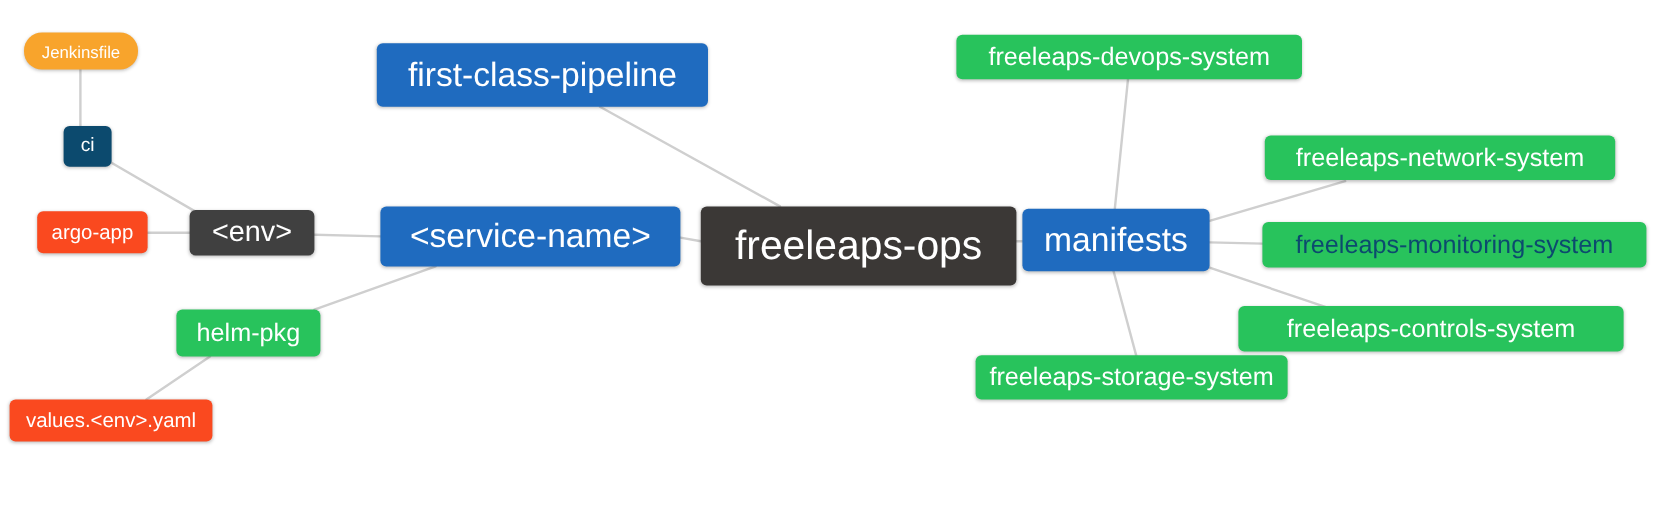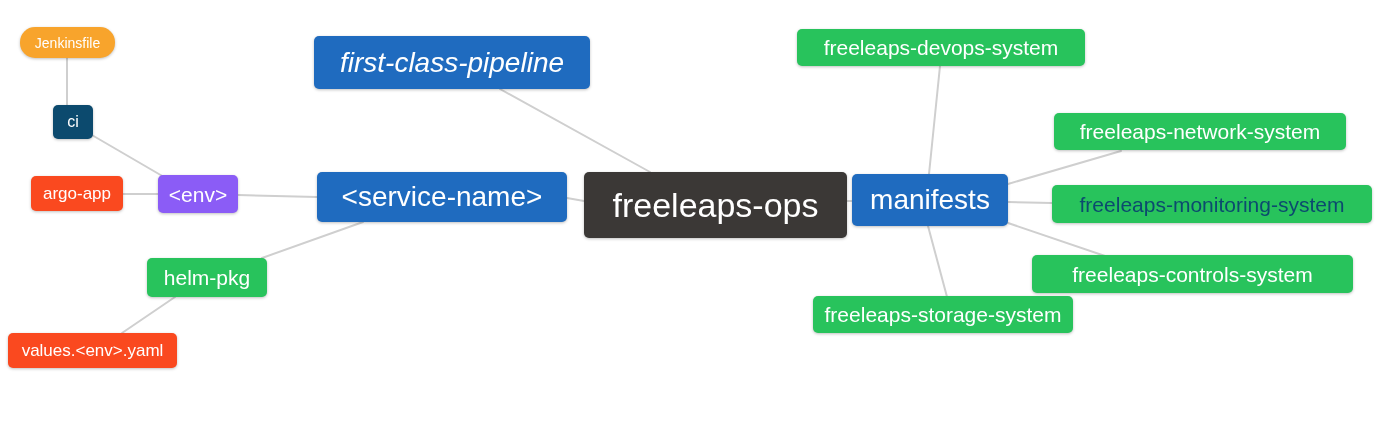--- a/index.html
+++ b/index.html
@@ -54,30 +54,30 @@
       <line x1="929" y1="174" x2="940" y2="66" stroke="#cfcfcf" stroke-width="2" stroke-linecap="round"></line>
       <line x1="1008" y1="184" x2="1121" y2="151" stroke="#cfcfcf" stroke-width="2" stroke-linecap="round"></line>
       <line x1="1008" y1="202" x2="1052" y2="203" stroke="#cfcfcf" stroke-width="2" stroke-linecap="round"></line>
       <line x1="1008" y1="223" x2="1105" y2="256" stroke="#cfcfcf" stroke-width="2" stroke-linecap="round"></line>
       <line x1="928" y1="226" x2="950" y2="308" stroke="#cfcfcf" stroke-width="2" stroke-linecap="round"></line>
     </svg>
   <div id="nodes">
       <div class="node" style="left: 584px; top: 172px; width: 263px; height: 66px; background: rgb(59, 56, 54); font-size: 34px; color: rgb(255, 255, 255);">
         <span>freeleaps-ops</span>
       </div>
-      <div class="node" style="left: 314px; top: 36px; width: 276px; height: 53px; background: rgb(31, 107, 191); font-size: 28px; color: rgb(255, 255, 255); font-style: italic;">
+      <div class="node" style="left: 314px; top: 36px; width: 276px; height: 53px; background: rgb(31, 107, 191); font-size: 28px; color: rgb(255, 255, 255);">
         <span>first-class-pipeline</span>
       </div>
       <div class="node" style="left: 317px; top: 172px; width: 250px; height: 50px; background: rgb(31, 107, 191); font-size: 28px; color: rgb(255, 255, 255); align-items: center;">
         <span>&lt;service-name&gt;</span>
       </div>
       <div class="node" style="left: 852px; top: 174px; width: 156px; height: 52px; background: rgb(31, 107, 191); font-size: 28px; color: rgb(255, 255, 255);">
         <span>manifests</span>
       </div>
-      <div class="node" style="left: 158px; top: 175px; width: 80px; height: 38px; background: #8b5cf6; font-size: 21px; color: rgb(255, 255, 255);">
+      <div class="node" style="left: 158px; top: 175px; width: 104px; height: 38px; background: #404040; font-size: 24px; color: rgb(255, 255, 255);">
         <span>&lt;env&gt;</span>
       </div>
       <div class="node" style="left: 147px; top: 258px; width: 120px; height: 39px; background: rgb(40, 195, 92); font-size: 21px; color: rgb(255, 255, 255);">
         <span>helm-pkg</span>
       </div>
       <div class="node" style="left: 53px; top: 105px; width: 40px; height: 34px; background: #0c4a6e; font-size: 16px; color: rgb(255, 255, 255);">
         <span>ci</span>
       </div>
       <div class="node" style="left: 31px; top: 176px; width: 92px; height: 35px; background: rgb(250, 73, 31); font-size: 17px; color: rgb(255, 255, 255);">
         <span>argo-app</span>

